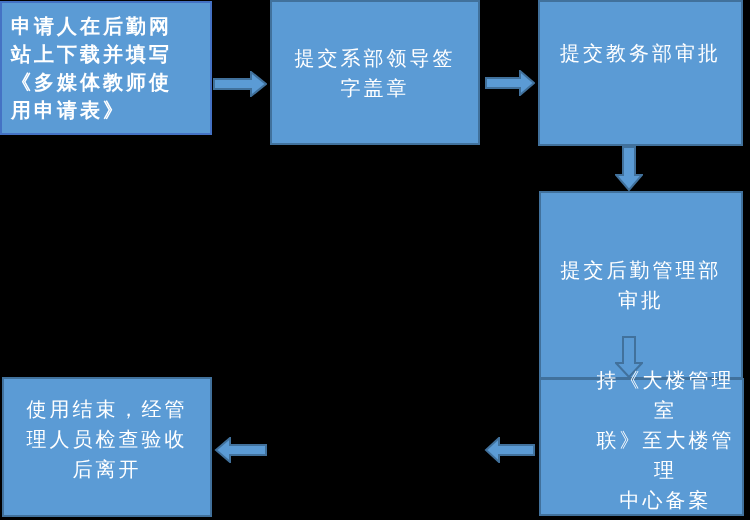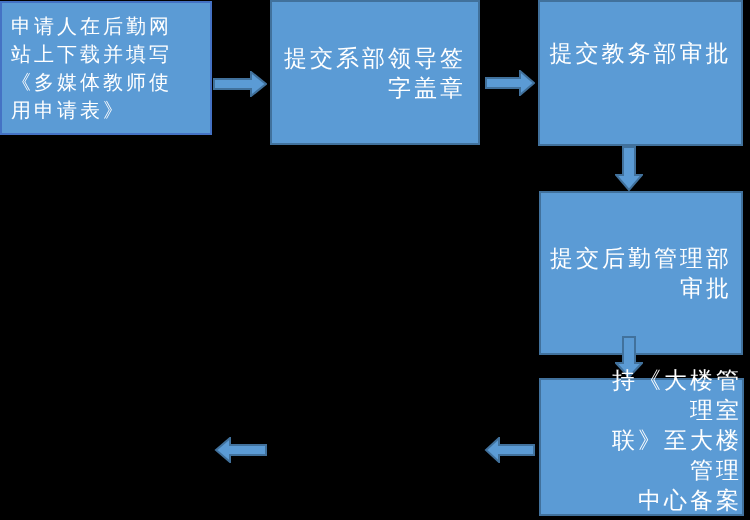--- a/index.html
+++ b/index.html
@@ -14,40 +14,40 @@
     background: var(--canvas-bg, #000000);
     overflow: hidden;
     font-family: "Liberation Sans", sans-serif;
   }
   .node {
     position: absolute;
     box-sizing: border-box;
     display: flex;
     align-items: center;
     justify-content: center;
-    text-align: right;
+    text-align: center;
     white-space: pre-line;
     color: var(--text-color, #ffffff);
     background: var(--node-fill, #5B9BD5);
     border: 2px solid var(--node-border, #41719C);
-    font-size: 23px;
+    font-size: 20px;
     line-height: 30px;
     letter-spacing: 3px;
   }
   .n1 {
     left: 0px; top: 1px; width: 212px; height: 134px;
     border-color: var(--node1-border, #4472C4);
     text-align: left;
     justify-content: flex-start;
     padding-left: 9px; padding-right: 4px;
-    font-size: 20px; line-height: 28px;
+    font-size: 20px; line-height: 28px; font-weight: bold;
   }
   .n2 { left: 270px; top: 0px;   width: 210px; height: 145px; }
   .n3 { left: 538px; top: 0px;   width: 205px; height: 146px; padding-bottom: 40px; }
-  .n4 { left: 539px; top: 191px; width: 204px; height: 164px; }
+  .n4 { left: 539px; top: 191px; width: 204px; height: 188px; }
   .n5 { left: 539px; top: 378px; width: 205px; height: 138px; padding-bottom: 14px; padding-left: 48px; }
   .n6 { left: 270px; top: 375px; width: 207px; height: 140px; line-height: 31px; }
   .n7 { left: 2px;   top: 377px; width: 210px; height: 140px; padding-bottom: 16px; }
 
   .arrow { position: absolute; display: block; }
   .arrow polygon {
     fill: var(--arrow-fill, #5B9BD5);
     stroke: var(--arrow-border, #41719C);
     stroke-width: 2;
     stroke-linejoin: miter;
@@ -99,14 +99,17 @@
 
   <svg class="arrow a5" width="51" height="26" viewBox="0 0 51 26">
     <polygon points="50,8 15,8 15,1 2,13 15,25 15,18 50,18"></polygon>
   </svg>
 
 
   <svg class="arrow a6" width="53" height="26" viewBox="0 0 53 26">
     <polygon points="52,8 16,8 16,1 2,13 16,25 16,18 52,18"></polygon>
   </svg>
 
+  <div class="node n7">使用结束，经管
+理人员检查验收
+后离开</div>
 
 </div>
 
 </body></html>

